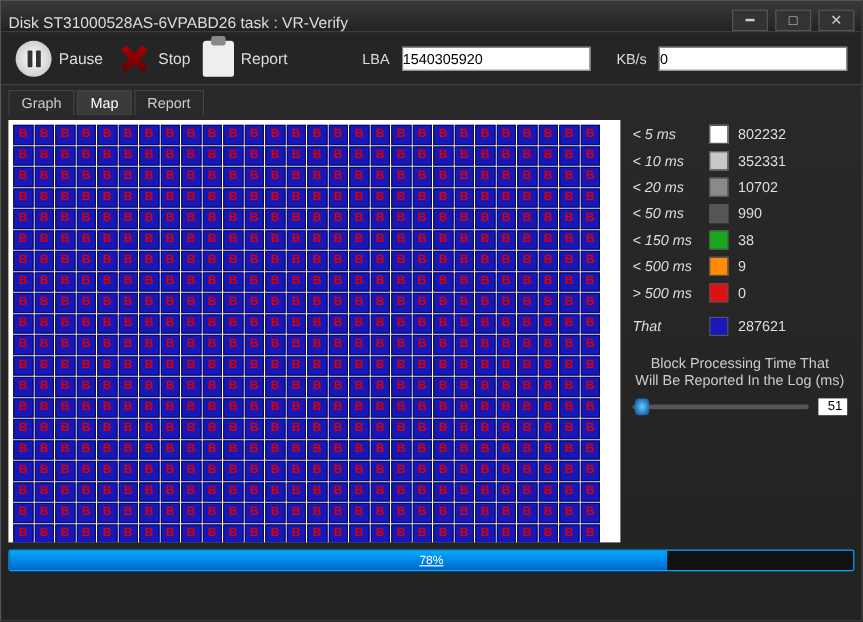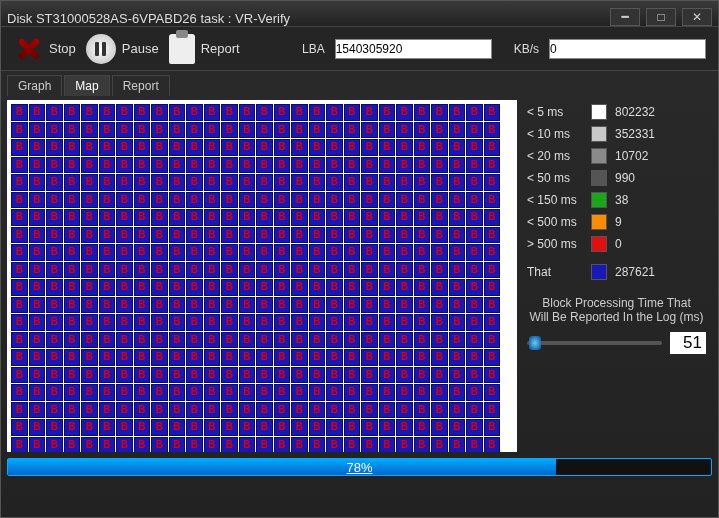--- a/index.html
+++ b/index.html
@@ -62,70 +62,70 @@
   .grid {
     display:grid; grid-template-columns: repeat(28, 16.5px); grid-auto-rows:16.5px; gap:1px;
   }
   .cell {
     width:16.5px; height:16.5px; background:#1818b8; border:1px solid #0c0c60;
     display:flex; align-items:center; justify-content:center;
     color:#d00; font-size:10px; font-weight:bold; line-height:1;
   }
   .legend { flex:1; color:#ddd; font-size:12px; padding:4px 6px 0 4px;}
   .lg-row{ display:flex; align-items:center; gap:8px; margin-bottom:6px;}
-  .lg-label{ width:56px;}
+  .lg-label{ width:56px;font-style:italic;}
   .sw { width:16px; height:16px; border:1px solid #555;}
   .blocktxt { text-align:center; font-size:12px; color:#ccc; margin:16px 0 8px 0;}
   .slider-row{ display:flex; align-items:center; gap:8px;}
   .slider {
     flex:1; height:4px; background:#555; border-radius:2px; position:relative;
   }
   .thumb{ position:absolute; left:2px; top:-5px; width:12px; height:14px; background:radial-gradient(#6cf,#048); border-radius:3px;}
-  .numbox{ background:#fff; color:#000; font-size:17px; padding:1px 4px; width:36px; text-align:right;}
+  .numbox{ background:#fff; color:#000; font-size:11px; padding:1px 4px; width:24px; text-align:right;}
   .progress-row{ padding:4px 6px;}
   .progress {
     height:18px; border:1px solid #0af; background:#111; position:relative; border-radius:2px;
   }
   .progress-fill{
     position:absolute; left:0; top:0; bottom:0; width:78%;
     background:linear-gradient(#0af,#06c);
   }
   .progress-label{
     position:absolute; left:0; right:0; top:0; bottom:0; display:flex; align-items:center; justify-content:center;
-    color:#fff; font-size:13px;text-decoration:underline;
+    color:#fff; font-size:10px;text-decoration:underline;
   }
   .status { padding:2px 8px 4px 8px; color:#ddd; font-size:13px; border-top:1px solid #444;margin-top:44px;}
 </style>
 </head>
 <body>
 
 <div class="window">
 
   <div class="titlebar">
     <span>Disk ST31000528AS-6VPABD26   task : VR-Verify</span>
     <div class="winbtns">
       <div class="winbtn">━</div>
       <div class="winbtn">□</div>
       <div class="winbtn">✕</div>
     </div>
   </div>
 
   <div class="toolbar">
     <div class="tbtn">
-      <span class="stop-x"></span>
-      <span>Stop</span>
-    </div>
-    <div class="tbtn">
       <span class="icon-circle">
           <span class="pause-bars">
             <span></span>
             <span></span>
           </span>
         </span>
       <span>Pause</span>
+    </div>
+    <div class="tbtn">
+      <span class="stop-x"></span>
+      <span>Stop</span>
     </div>
     <div class="tbtn">
       <span class="clip"></span>
       <span>Report</span>
     </div>
     <span class="lbl">LBA</span>
     <input class="field" value="1540305920" style="">
     <span class="lbl" style="margin-left:12px">KB/s</span>
     <input class="field" style="min-width: 70px;" value="0">
   </div>

